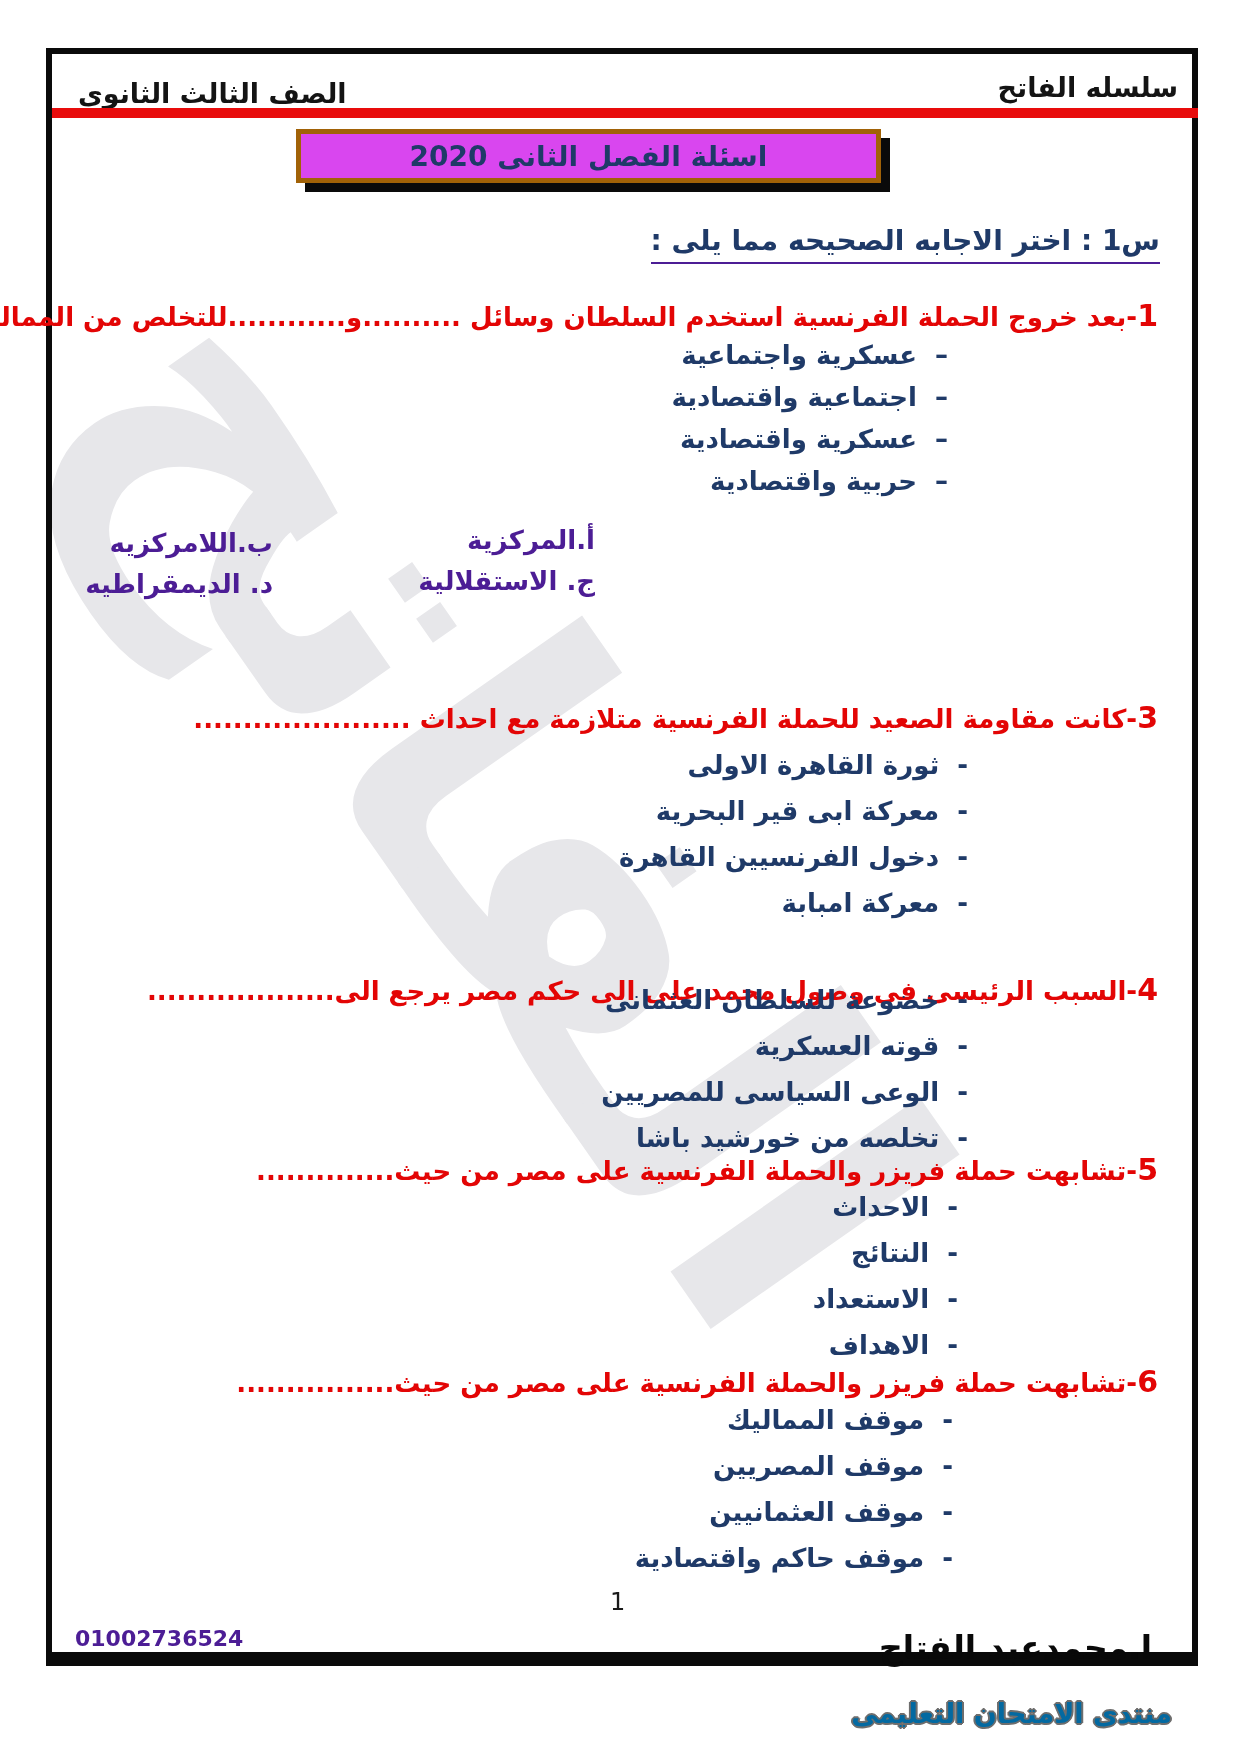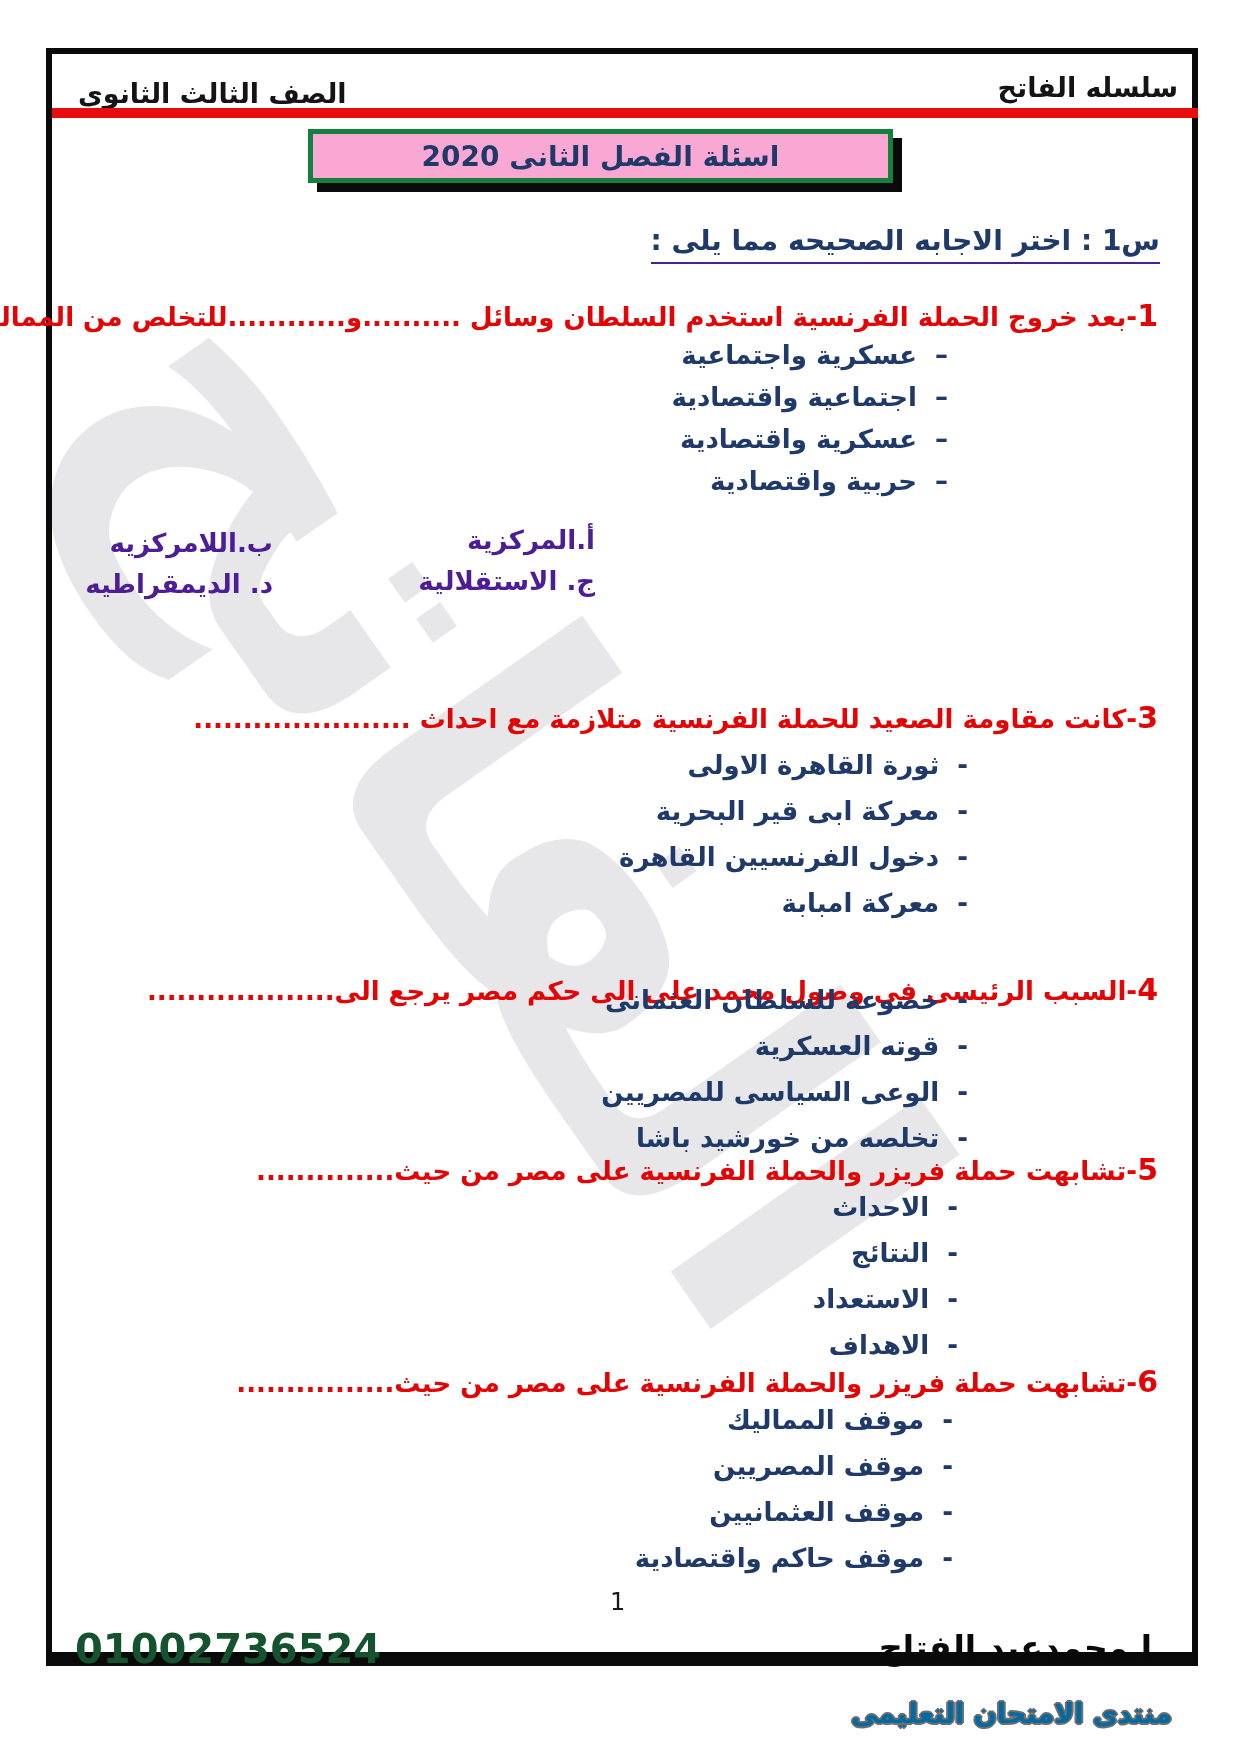--- a/index.html
+++ b/index.html
@@ -17,22 +17,22 @@
   }
   
   .frame{
     position:absolute;left:46px;top:48px;width:1152px;height:1618px;
     border:6px solid #0a0a0a;border-bottom-width:14px;box-sizing:border-box;
   }
   .hdr-right{position:absolute;top:72px;right:62px;font-size:27px;font-weight:bold;color:#141414;direction:rtl;}
   .hdr-left{position:absolute;top:78px;left:78px;font-size:27px;font-weight:bold;color:#141414;direction:rtl;}
   .red-rule{position:absolute;top:108px;left:52px;width:1146px;height:10px;background:#e80c0c;}
   .title-box{
-    position:absolute;top:129px;left:308px;width:585px;height:54px;
-    background:#f9a8d4;border:5px solid #15803d;box-shadow:9px 9px 0 0 #0a0a0a;
+    position:absolute;top:129px;left:296px;width:585px;height:54px;
+    background:#d946ef;border:5px solid #a16207;box-shadow:9px 9px 0 0 #0a0a0a;
     display:flex;align-items:center;justify-content:center;
     font-size:28px;font-weight:bold;color:#1f3a68;direction:rtl;box-sizing:border-box;
   }
   .section-head{
     position:absolute;top:224px;right:80px;
     font-size:28px;font-weight:bold;color:#1f3a68;direction:rtl;
     border-bottom:2px solid #4c1d95;padding-bottom:5px;white-space:nowrap;
   }
   
   .q{
@@ -42,21 +42,21 @@
   .q .qn{font-size:30px;}
   .opts{position:absolute;direction:rtl;text-align:right;color:#1f3a68;font-weight:bold;font-size:26px;}
   .opt{display:flex;direction:rtl;align-items:baseline;white-space:nowrap;}
   .opt .dash{margin-left:18px;color:#1f3a68;}
   .opts.g42 .opt{height:42px;}
   .opts.g46 .opt{height:46px;}
   .opt2{
     position:absolute;direction:rtl;color:#4c1d95;font-weight:bold;font-size:26px;white-space:nowrap;
   }
   
-  .footer-phone{position:absolute;left:75px;top:1626px;font-size:40px;font-weight:bold;color:#14532d;}
+  .footer-phone{position:absolute;left:75px;top:1626px;font-size:22px;font-weight:bold;color:#4c1d95;}
   .footer-page{position:absolute;left:610px;top:1588px;font-size:24px;color:#1a1a1a;}
   .footer-author{position:absolute;right:88px;top:1628px;font-size:33px;font-weight:bold;color:#090909;direction:rtl;}
   .bottom-caption{
     position:absolute;right:68px;top:1698px;font-size:27px;font-weight:bold;direction:rtl;
     color:#0369a1;
     text-shadow:2px 0 #6e6e6e,-2px 0 #6e6e6e,0 2px #6e6e6e,0 -2px #6e6e6e,
                 1px 1px #6e6e6e,-1px -1px #6e6e6e,1px -1px #6e6e6e,-1px 1px #6e6e6e;
   }
 </style>
 </head>

